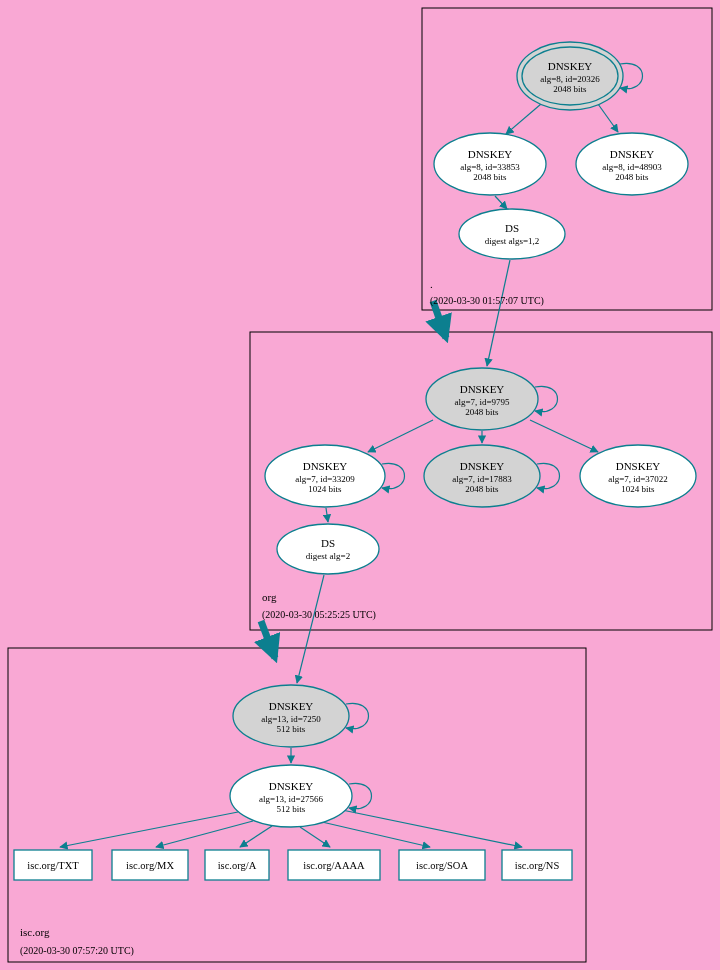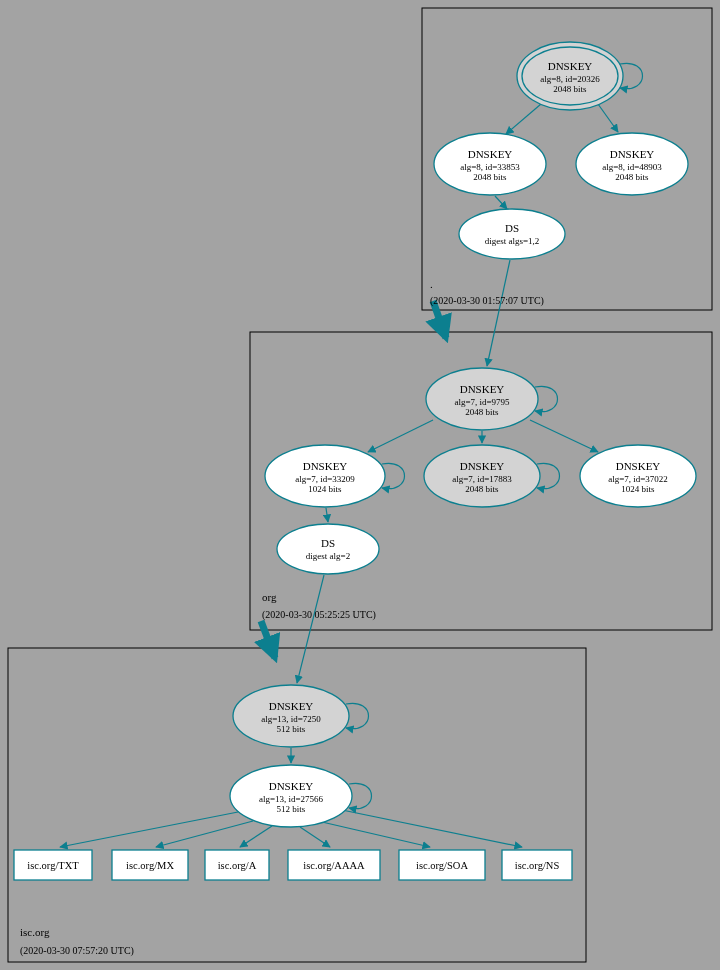--- a/index.html
+++ b/index.html
@@ -1,16 +1,16 @@
 <!DOCTYPE html>
 <html><head>
 <meta charset="utf-8">
 <style>
   html,body{margin:0;padding:0;background:#ffffff;}
-  .stage{width:720px;height:970px;position:relative;background:#a3a3a3;}
+  .stage{width:720px;height:970px;position:relative;background:#f9a8d4;}
   svg{display:block;}
   .zone-box{fill:none;stroke:#000000;stroke-width:1;}
   .edge{stroke:#0c7f8f;stroke-width:1.2;fill:none;}
   .edge-thick{stroke:#0c7f8f;stroke-width:7;fill:none;}
   .node{stroke:#0c7f8f;stroke-width:1.3;}
   .node-white{fill:#ffffff;}
   .node-gray{fill:#d3d3d3;}
   .node-inner{fill:none;stroke:#0c7f8f;stroke-width:1.3;}
   .rr{fill:#ffffff;stroke:#0c7f8f;stroke-width:1.3;}
   text{font-family:"Liberation Serif","DejaVu Serif",serif;fill:#000000;}

